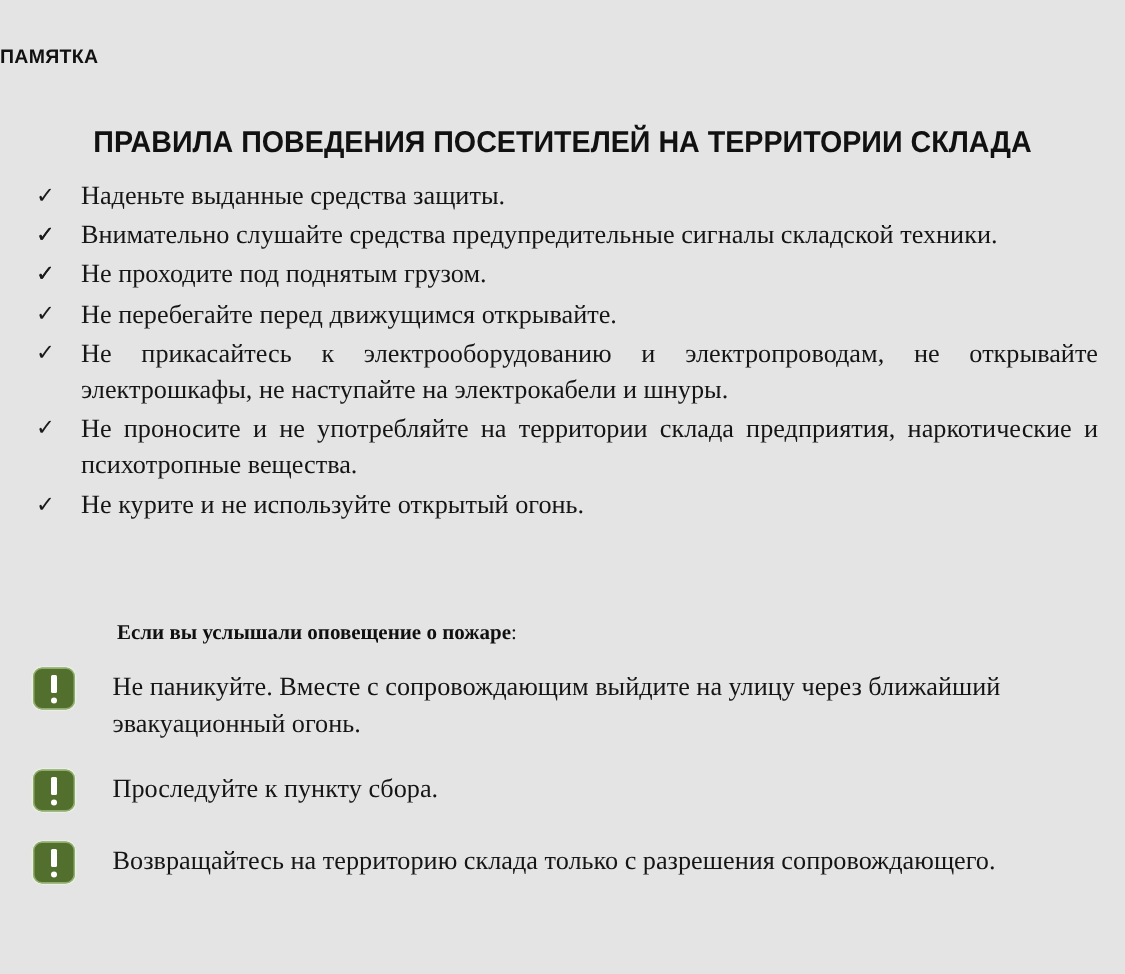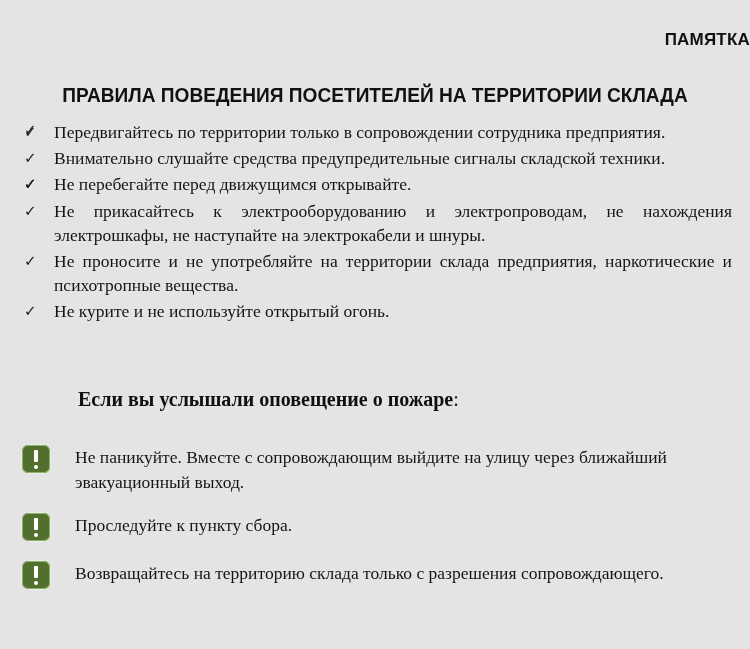--- a/index.html
+++ b/index.html
@@ -22,24 +22,24 @@
     height: 649px;
     box-sizing: border-box;
   }
 
   
   .title-main {
     position: absolute;
     top: 30px;
     left: 0;
     width: 750px;
-    text-align: right;
+    text-align: left;
     font-family: "Liberation Sans", "DejaVu Sans", sans-serif;
     font-weight: bold;
-    font-size: 17px;
+    font-size: 13px;
     letter-spacing: 0.2px;
     color: #111111;
   }
   .title-sub {
     position: absolute;
     top: 84px;
     left: 0;
     width: 750px;
     text-align: center;
     font-family: "Liberation Sans", "DejaVu Sans", sans-serif;
@@ -78,23 +78,23 @@
     top: 0px;
     font-size: 15px;
     line-height: 24.2px;
     font-family: "DejaVu Sans", "Liberation Sans", sans-serif;
     color: #1a1a1a;
   }
 
   
   .fire-heading {
     position: absolute;
-    top: 387px;
+    top: 411px;
     left: 78px;
-    font-size: 20px;
+    font-size: 14px;
     line-height: 24px;
     color: #101010;
   }
   .fire-heading .fh-bold {
     font-weight: bold;
   }
 
   
   .warnings {
     position: absolute;
@@ -154,48 +154,49 @@
 <div class="page">
 
   <div class="title-main">ПАМЯТКА</div>
 
   <div class="title-sub">ПРАВИЛА ПОВЕДЕНИЯ ПОСЕТИТЕЛЕЙ НА ТЕРРИТОРИИ СКЛАДА</div>
 
   <div class="checklist">
 
     <div class="check-item">
       <span class="check-mark">✓</span>
-    </div>
-
-    <div class="check-item">
-      <span class="check-mark">✓</span>
-      <span class="ci-text">Передвигайтесь по территории только в сопровождении сотрудника предприятия.</span>
+      <span class="ci-text">Наденьте выданные средства защиты.</span>
+    </div>
+
+    <div class="check-item">
+      <span class="check-mark">✓</span>
     </div>
 
     <div class="check-item">
       <span class="check-mark">✓</span>
       <span class="ci-text">Внимательно слушайте средства предупредительные сигналы складской техники.</span>
     </div>
 
     <div class="check-item">
       <span class="check-mark">✓</span>
     </div>
 
     <div class="check-item">
       <span class="check-mark">✓</span>
+      <span class="ci-text">Не проходите под поднятым грузом.</span>
     </div>
 
     <div class="check-item">
       <span class="check-mark">✓</span>
       <span class="ci-text">Не перебегайте перед движущимся открывайте.</span>
     </div>
 
     <div class="check-item justify">
       <span class="check-mark">✓</span>
-      <span class="ci-text">Не прикасайтесь к электрооборудованию и электропроводам, не нахождения электрошкафы, не наступайте на электрокабели и шнуры.</span>
+      <span class="ci-text">Не прикасайтесь к электрооборудованию и электропроводам, не открывайте электрошкафы, не наступайте на электрокабели и шнуры.</span>
     </div>
 
     <div class="check-item justify">
       <span class="check-mark">✓</span>
       <span class="ci-text">Не проносите и не употребляйте на территории склада предприятия, наркотические и психотропные вещества.</span>
     </div>
 
     <div class="check-item">
       <span class="check-mark">✓</span>
       <span class="ci-text">Не курите и не используйте открытый огонь.</span>
@@ -207,21 +208,21 @@
     <span class="fh-bold">Если вы услышали оповещение о пожаре</span><span>:</span>
   </div>
 
   <div class="warnings">
 
     <div class="warn-row">
       <div class="warn-icon">
         <span class="bang-bar"></span>
         <span class="bang-dot"></span>
       </div>
-      <div class="warn-text">Не паникуйте. Вместе с сопровождающим выйдите на улицу через ближайший эвакуационный выход.</div>
+      <div class="warn-text">Не паникуйте. Вместе с сопровождающим выйдите на улицу через ближайший эвакуационный огонь.</div>
     </div>
 
     <div class="warn-row r2">
       <div class="warn-icon">
         <span class="bang-bar"></span>
         <span class="bang-dot"></span>
       </div>
       <div class="warn-text">Проследуйте к пункту сбора.</div>
     </div>
 

